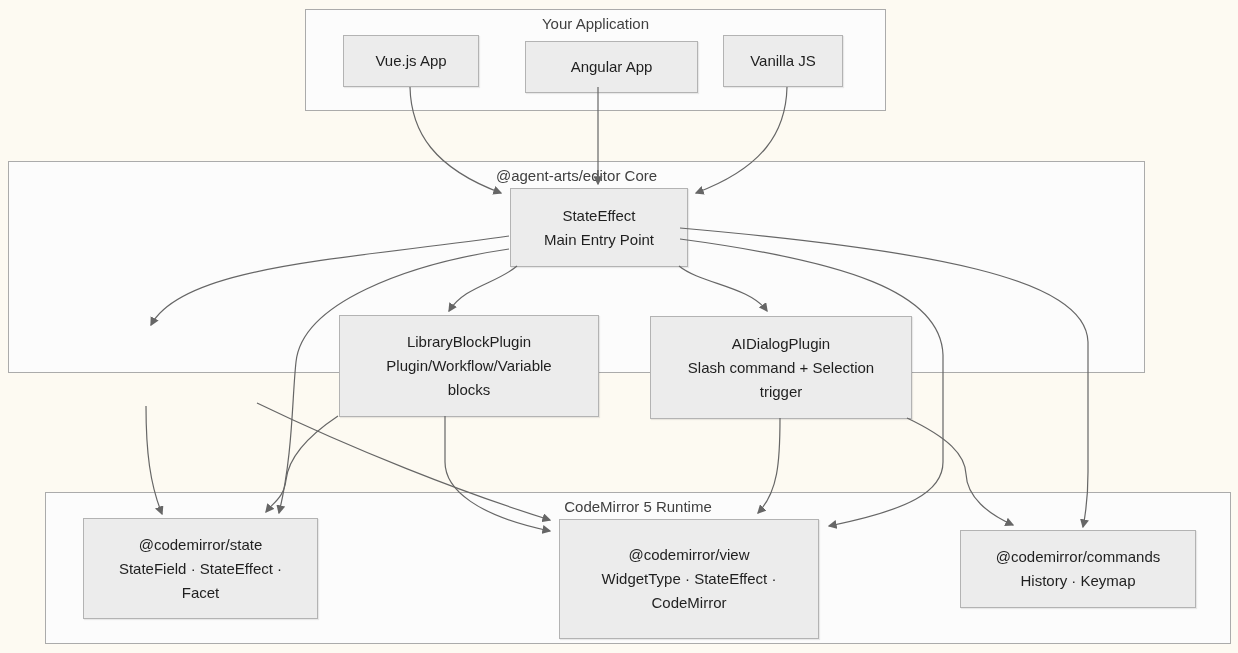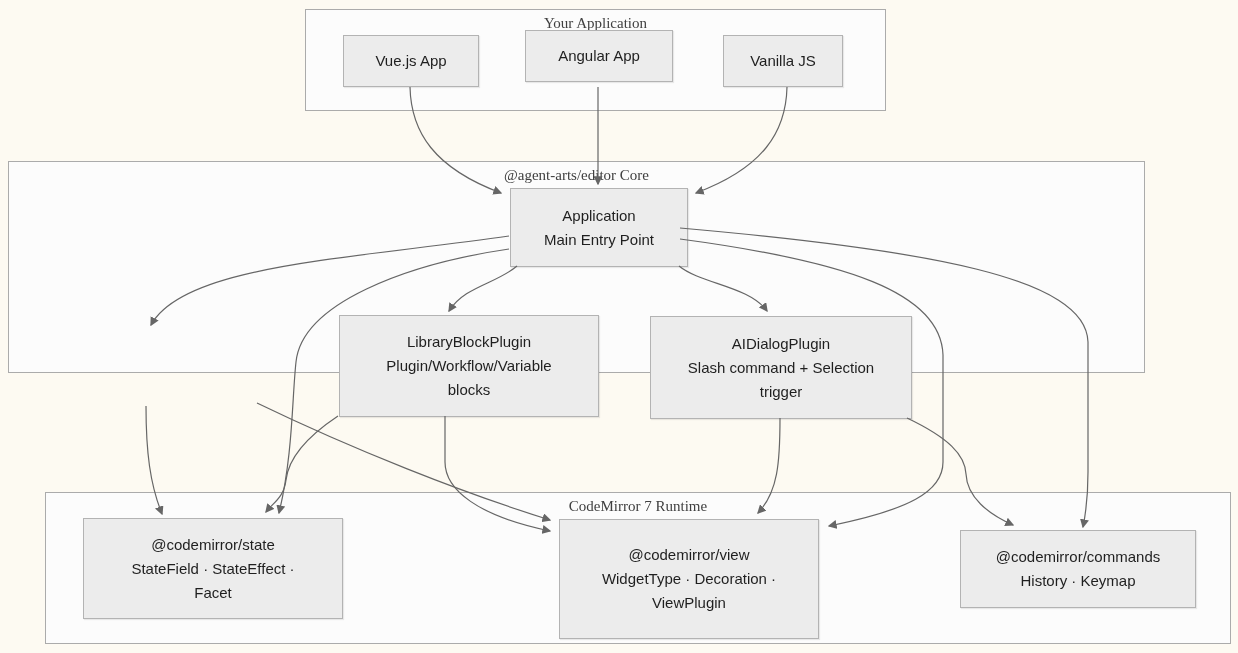--- a/index.html
+++ b/index.html
@@ -23,47 +23,46 @@
   .container{
     position:absolute;
     background:var(--container-fill);
     border:1px solid var(--container-border);
   }
   .container-title{
     position:absolute;top:5px;left:0;right:0;
     text-align:center;
     font-size:15px;
     color:var(--title-text);
-    font-family:Liberation Serif, serif;
   }
   .node{
     position:absolute;
     background:var(--node-fill);
     border:1px solid var(--node-border);
     box-shadow:1px 1px 1px rgba(0,0,0,0.08);
     display:flex;flex-direction:column;justify-content:center;align-items:center;
     text-align:center;
     font-size:15px;
     line-height:24px;
     color:var(--node-text);
   }
   #c-app    {left:305px;top:9px;  width:581px; height:102px}
   #c-core   {left:8px;  top:161px;width:1137px;height:212px}
   #c-runtime{left:45px; top:492px;width:1186px;height:152px}
 
   #n-vue     {left:37px; top:25px; width:136px;height:52px}
-  #n-angular {left:219px;top:20px; width:148px;height:52px}
+  #n-angular {left:219px;top:31px; width:173px;height:52px}
   #n-vanilla {left:417px;top:25px; width:120px;height:52px}
 
   #n-custom  {left:501px;top:26px; width:178px;height:79px}
   #n-edit    {left:35px; top:167px;width:214px;height:78px}
   #n-library {left:330px;top:153px;width:260px;height:102px}
   #n-aidialog{left:641px;top:154px;width:262px;height:103px}
 
-  #n-state   {left:37px; top:25px; width:260px;height:101px}
+  #n-state   {left:37px; top:25px; width:235px;height:101px}
   #n-view    {left:513px;top:26px; width:260px;height:120px}
   #n-commands{left:914px;top:37px; width:236px;height:78px}
 
   svg.edges{
     position:absolute;left:0;top:0;width:1238px;height:653px;
     pointer-events:none;
   }
   svg.edges path.edge{
     fill:none;
     stroke:var(--edge);
@@ -85,46 +84,46 @@
       <div>Angular App</div>
     </div>
     <div class="node" id="n-vanilla">
       <div>Vanilla JS</div>
     </div>
   </div>
 
   <div class="container" id="c-core">
     <div class="container-title">@agent-arts/editor Core</div>
     <div class="node" id="n-custom">
-      <div>Application</div>
+      <div>StateEffect</div>
       <div>Main Entry Point</div>
     </div>
     <div class="node" id="n-library">
       <div>LibraryBlockPlugin</div>
       <div>Plugin/Workflow/Variable</div>
       <div>blocks</div>
     </div>
     <div class="node" id="n-aidialog">
       <div>AIDialogPlugin</div>
       <div>Slash command + Selection</div>
       <div>trigger</div>
     </div>
   </div>
 
   <div class="container" id="c-runtime">
-    <div class="container-title">CodeMirror 7 Runtime</div>
+    <div class="container-title">CodeMirror 5 Runtime</div>
     <div class="node" id="n-state">
       <div>@codemirror/state</div>
       <div>StateField · StateEffect ·</div>
       <div>Facet</div>
     </div>
     <div class="node" id="n-view">
       <div>@codemirror/view</div>
-      <div>WidgetType · Decoration ·</div>
-      <div>ViewPlugin</div>
+      <div>WidgetType · StateEffect ·</div>
+      <div>CodeMirror</div>
     </div>
     <div class="node" id="n-commands">
       <div>@codemirror/commands</div>
       <div>History · Keymap</div>
     </div>
   </div>
 
   <svg class="edges" viewBox="0 0 1238 653">
     <defs>
       <marker id="arrow" viewBox="0 0 10 10" refX="8.5" refY="5" markerWidth="7.5" markerHeight="7.5" orient="auto">

